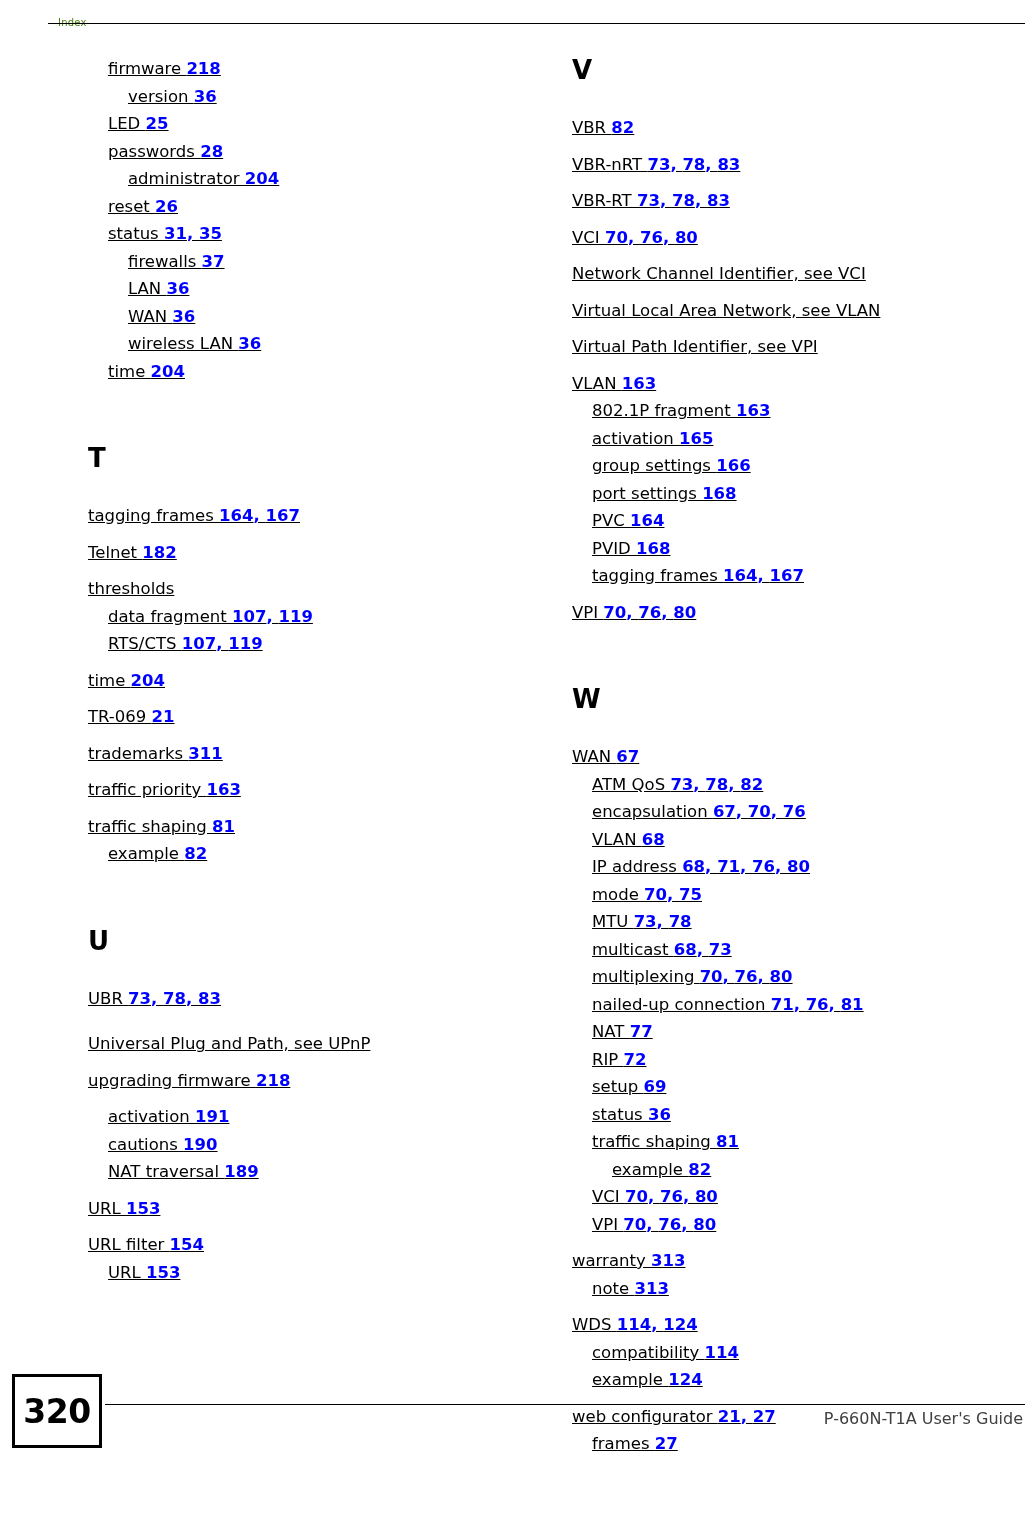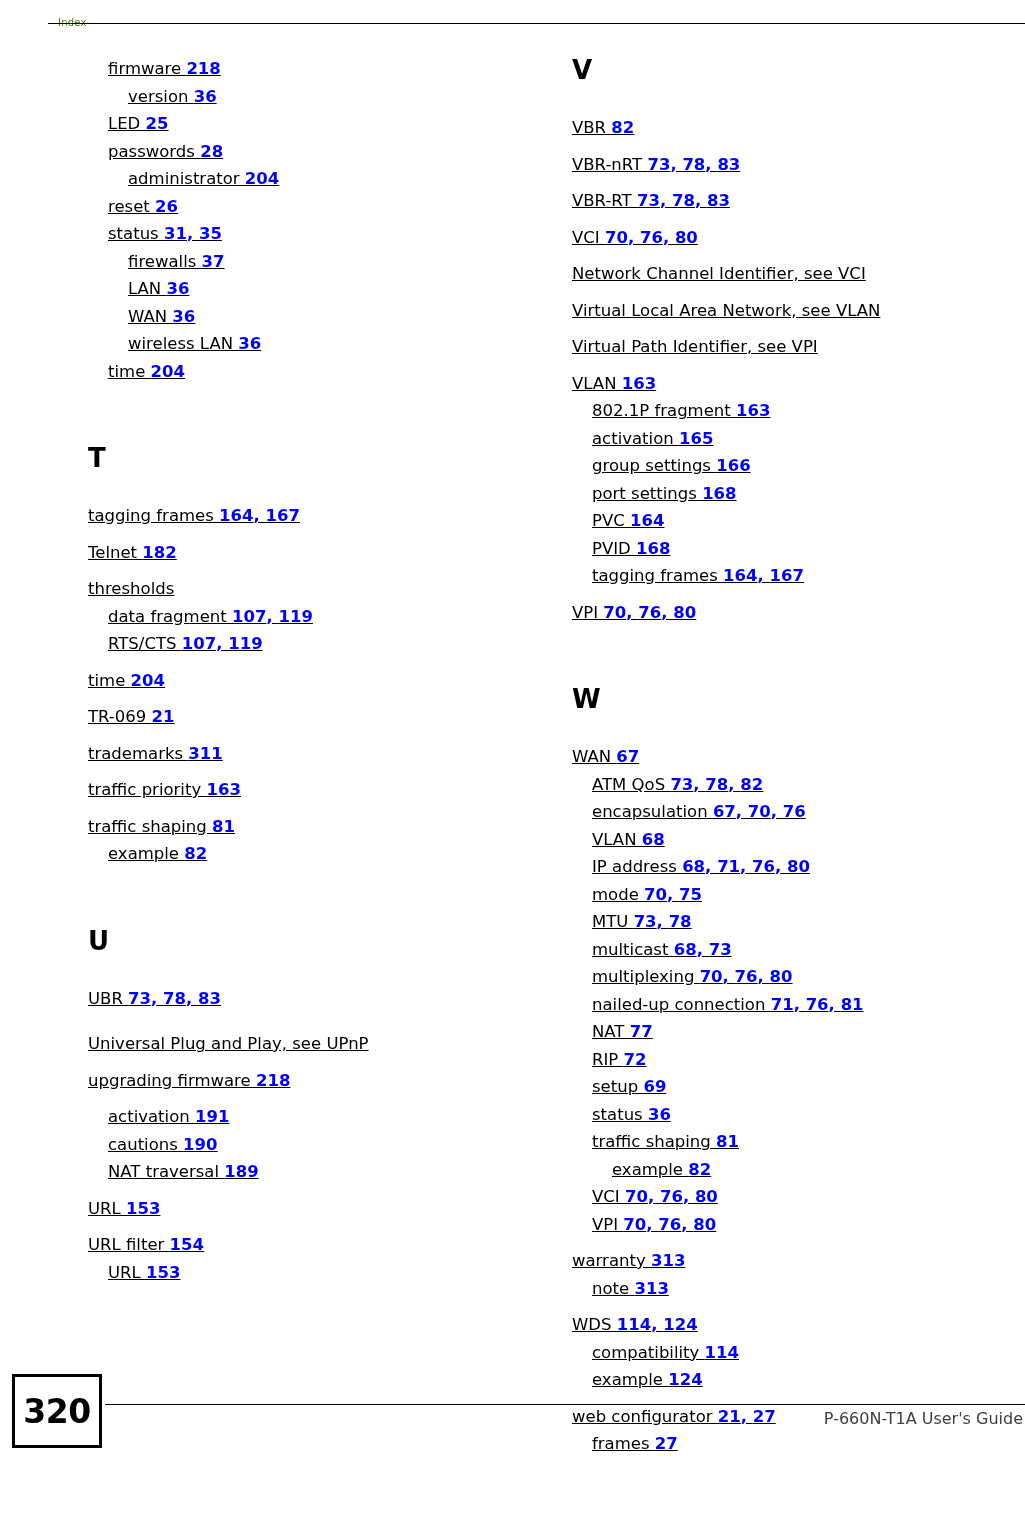--- a/index.html
+++ b/index.html
@@ -216,21 +216,21 @@
       </div>
       <div style="height: 58px;"></div>
       <div class="letter-heading">U</div>
       <div style="height: 29px;"></div>
       <div class="entry-group">
         <div class="entry level-0"><span class="term">UBR </span><span class="pages"><span>73</span><span class="sep">, </span><span>78</span><span class="sep">, </span><span>83</span></span></div>
       </div>
       <div style="height: 9px;"></div>
       <div style="height: 9px;"></div>
       <div class="entry-group">
-        <div class="entry level-0"><span class="term">Universal Plug and Play, see UPnP</span></div>
+        <div class="entry level-0"><span class="term">Universal Plug and Path, see UPnP</span></div>
       </div>
       <div style="height: 9px;"></div>
       <div class="entry-group">
         <div class="entry level-0"><span class="term">upgrading firmware </span><span class="pages"><span>218</span></span></div>
       </div>
       <div style="height: 9px;"></div>
       <div class="entry-group">
         <div class="entry level-1"><span class="term">activation </span><span class="pages"><span>191</span></span></div>
         <div class="entry level-1"><span class="term">cautions </span><span class="pages"><span>190</span></span></div>
         <div class="entry level-1"><span class="term">NAT traversal </span><span class="pages"><span>189</span></span></div>

